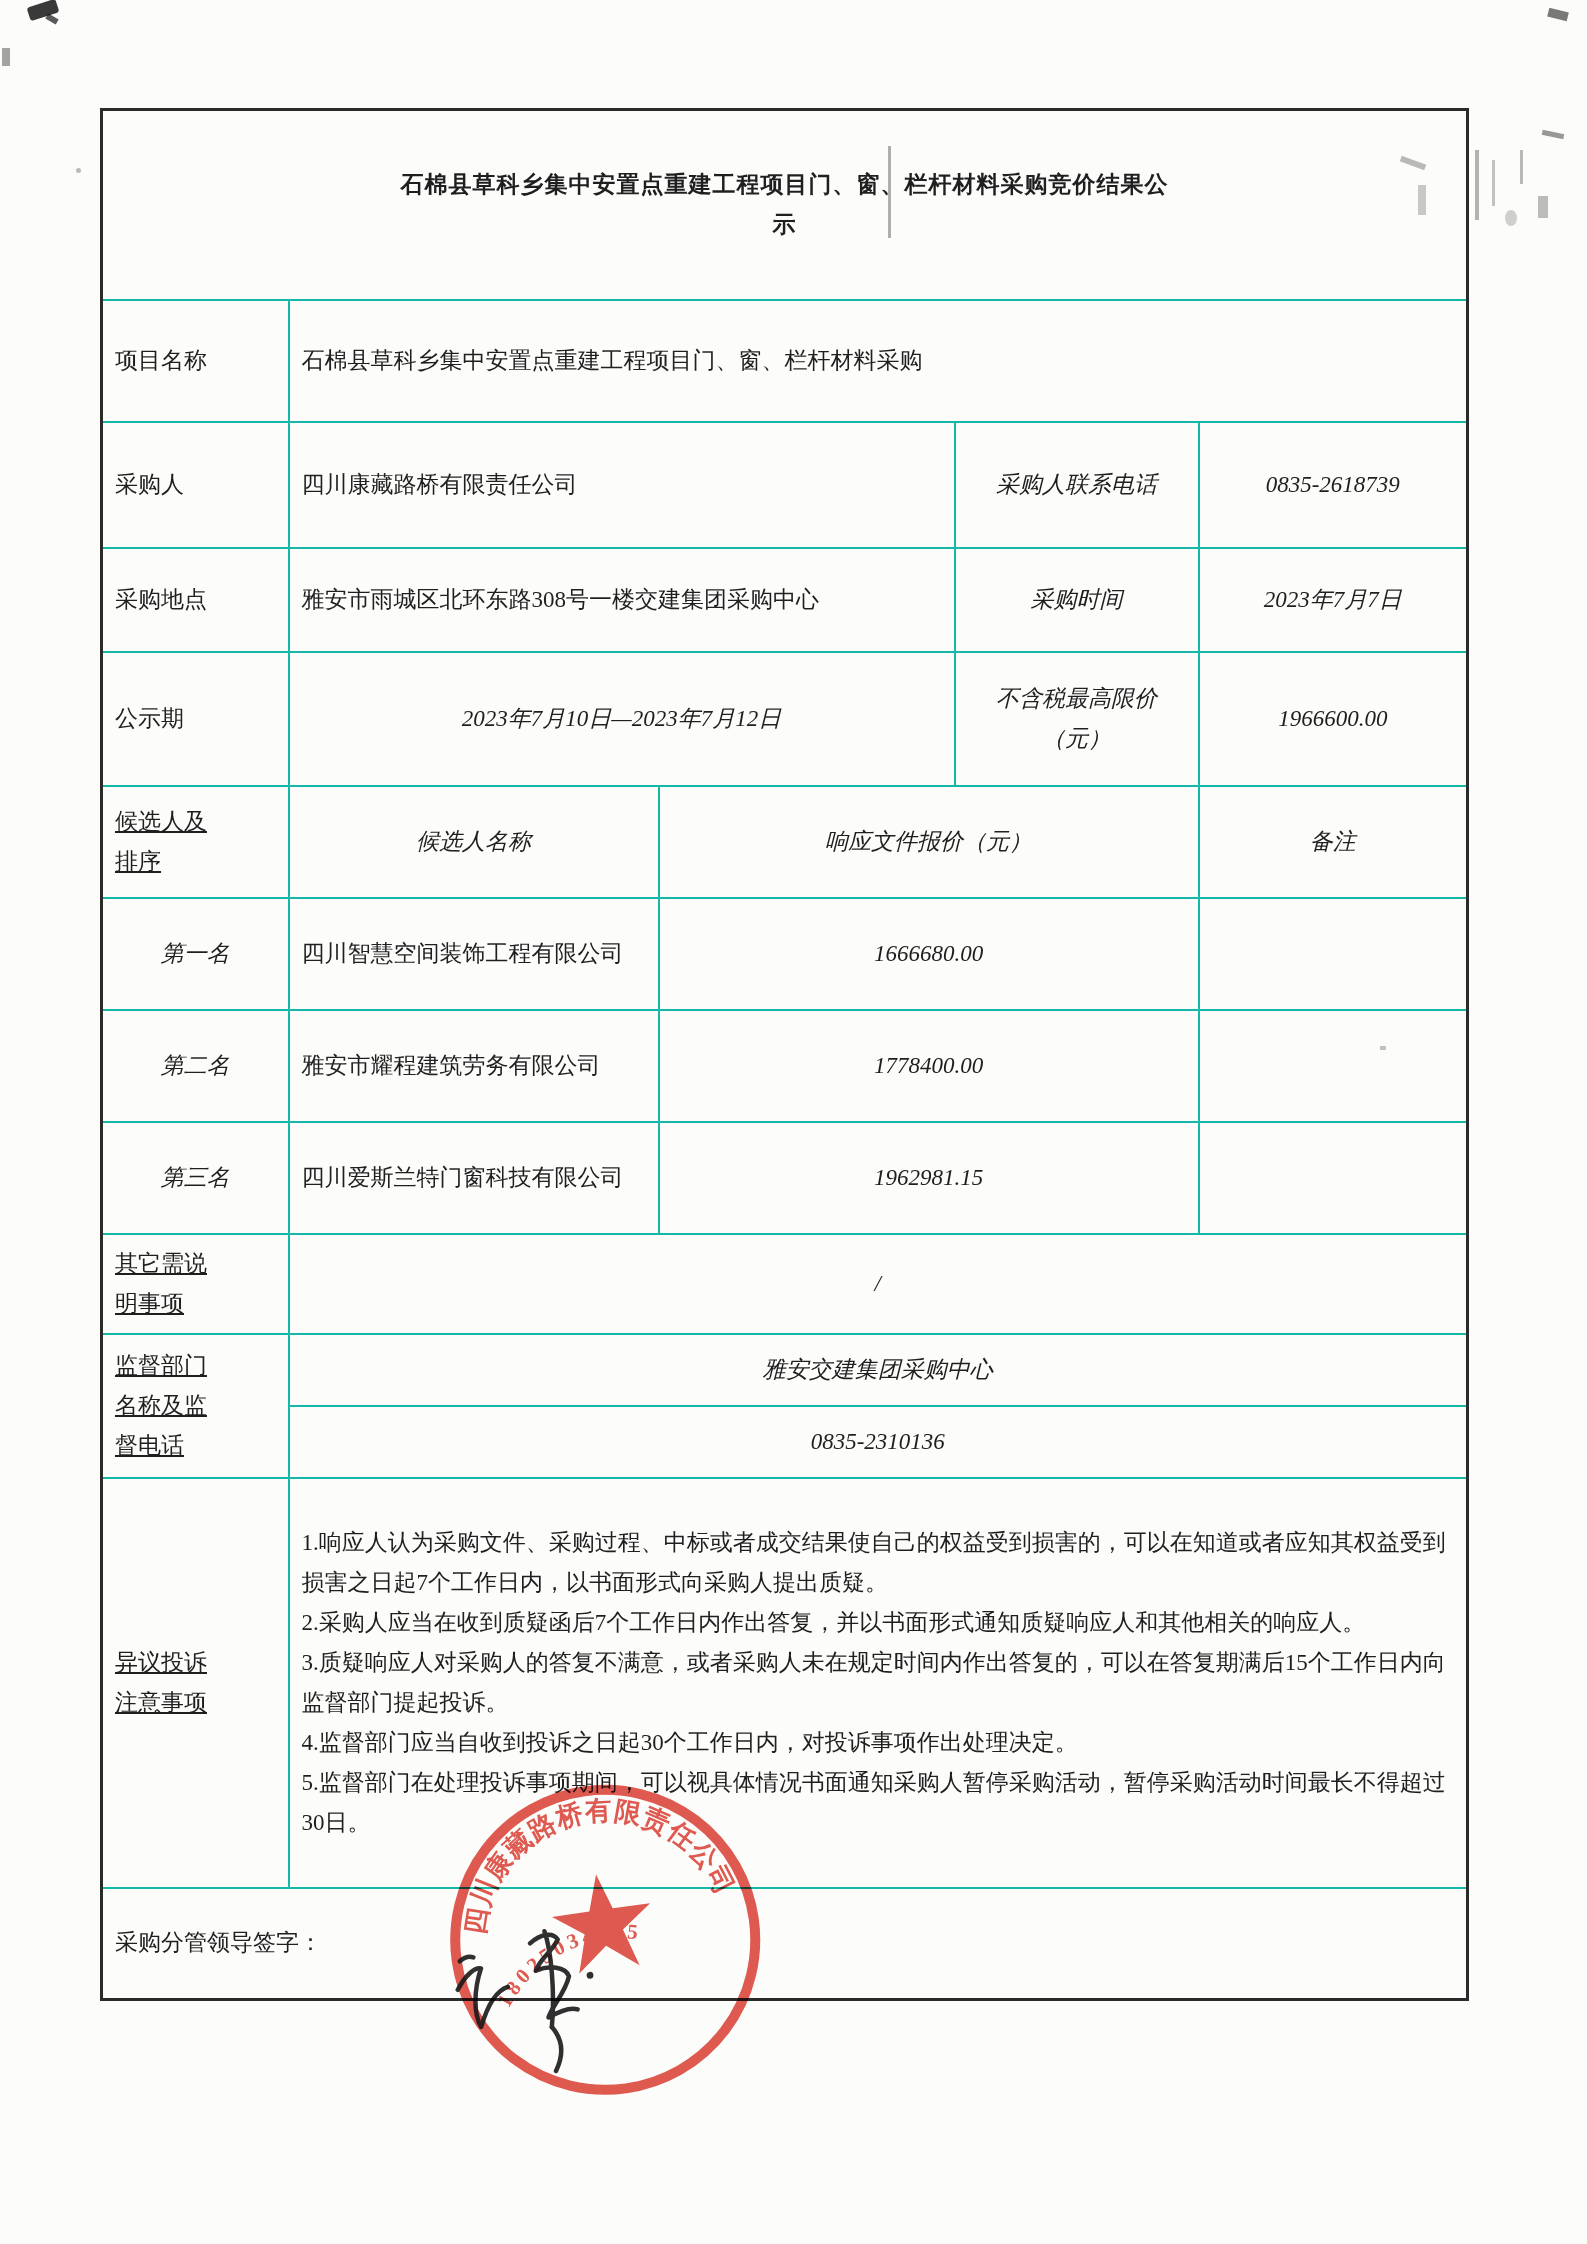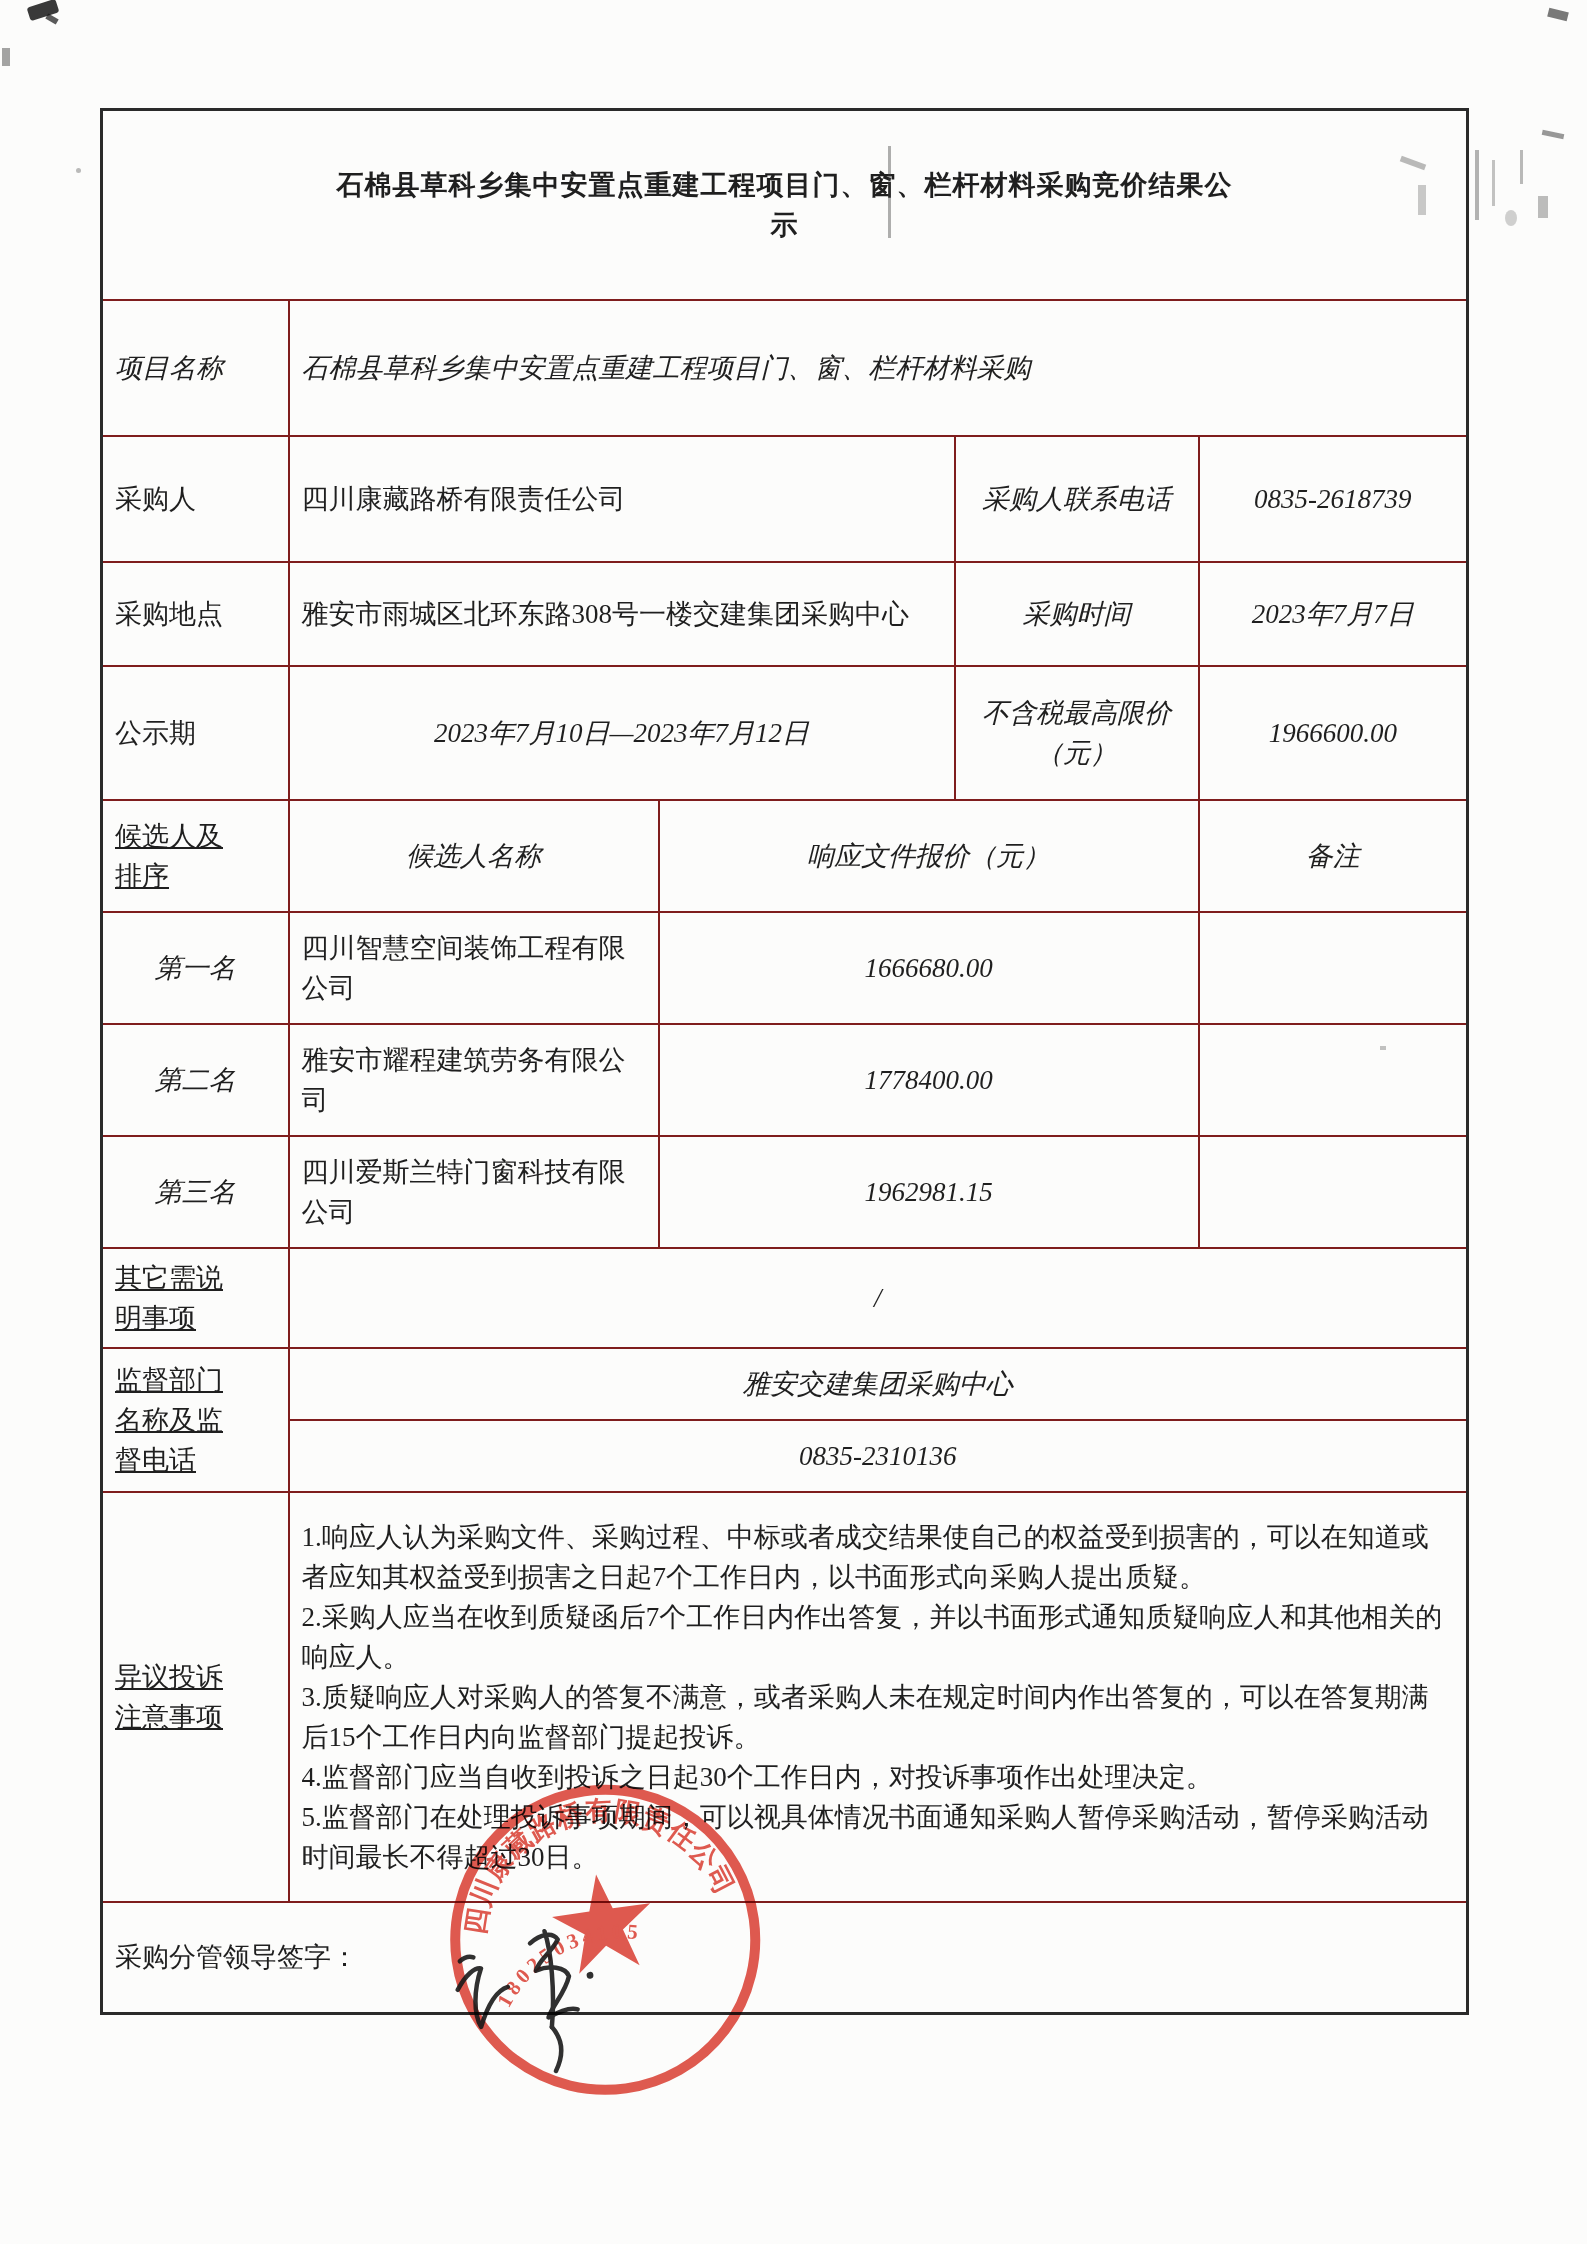--- a/index.html
+++ b/index.html
@@ -10,29 +10,29 @@
     font-family:"Liberation Serif","DejaVu Serif",serif;
     color:#1f1f1f;
     overflow:hidden;
   }
   table.doc{
     position:absolute;left:100px;top:108px;width:1366px;
     border-collapse:collapse;table-layout:fixed;
     border:3px solid #2a2a2a;
   }
   table.doc td{
-    border:2px solid #7f1d1d;
+    border:2px solid #14b8a6;
     padding:6px 12px;
-    font-size:27px;
+    font-size:23px;
     vertical-align:middle;
     line-height:40px;
     word-break:break-all;
   }
   .h-title{height:190px;}
-  .h-project{height:136px;font-style:italic;}
+  .h-project{height:122px;}
   .h-purchaser{height:126px;}
   .h-location{height:104px;}
   .h-publicity{height:134px;}
   .h-chead{height:112px;}
   .h-cand{height:112px;}
   .h-other{height:100px;}
   .h-sup{height:72px;}
   .h-obj{height:410px;}
   .h-sign{height:112px;}
   td.title-cell{

